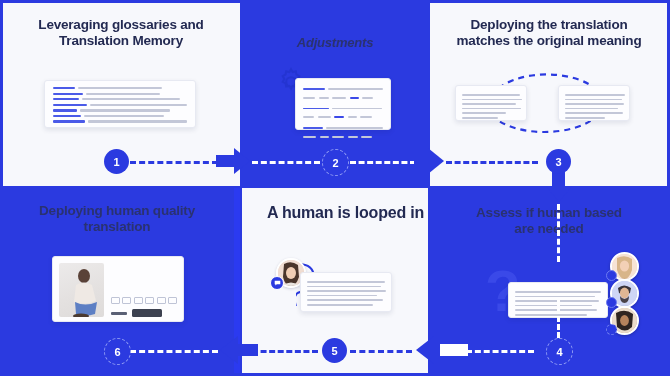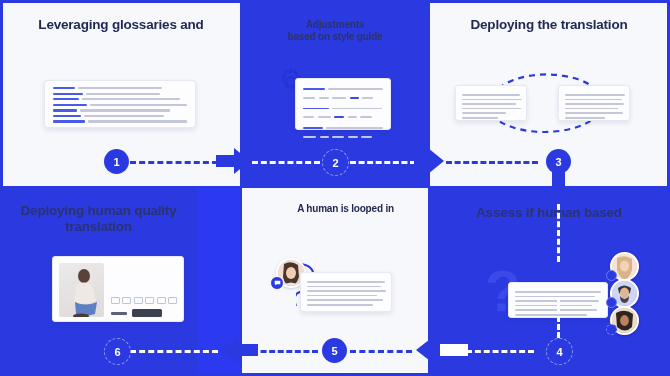--- a/index.html
+++ b/index.html
@@ -11,38 +11,38 @@
   .board{position:relative;width:670px;height:376px;border-radius:31px;}
 
   
   .panel{position:absolute;box-sizing:border-box;overflow:hidden;}
   .p-light{background:#f7f8fc;}
   .p-blue{background:#2b3ae0;}
 
   .p1{left:0;top:0;width:242px;height:188px;}
   .p2{left:242px;top:0;width:186px;height:188px;}
   .p3{left:428px;top:0;width:242px;height:188px;}
-  .p6{left:0;top:188px;width:197px;height:188px;}
+  .p6{left:0;top:188px;width:234px;height:188px;}
   .p5{left:242px;top:188px;width:186px;height:188px;}
   .p4{left:428px;top:188px;width:242px;height:188px;}
 
   
   .gapline{position:absolute;background:#2b3ae0;}
 
   .title{
     position:absolute;left:0;right:0;text-align:center;
     font-weight:bold;line-height:1.22;letter-spacing:-.2px;
   }
   .t-dark{color:#232a52;}
   .t-ondark{color:#2a3270;}
   .t-1{top:17px;font-size:13.5px;}
-  .t-2{top:19px;font-size:10px;}
+  .t-2{top:35px;font-size:13px;font-style:italic;}
   .t-3{top:17px;font-size:13.5px;}
   .t-6{top:203px;font-size:13.5px;}
-  .t-5{top:203px;font-size:10px;margin-left:21px;}
+  .t-5{top:203px;font-size:16px;margin-left:21px;}
   .t-4{top:205px;font-size:13.5px;}
 
   
   .card{position:absolute;background:#fdfdff;border:1px solid #e7e9f2;border-radius:3px;
         box-shadow:0 2px 5px rgba(20,25,70,.10);box-sizing:border-box;}
   .ln{height:2px;border-radius:1px;background:#c3c7d8;margin:3px 0;}
   .ln.b{background:#4a5ae8;}
   .ln.sm{height:1.6px;}
 
   
@@ -112,20 +112,21 @@
   .bar.w{background:#fff;}
 </style>
 </head>
 <body>
 
 <div class="board">
 
   <div class="panel p1 p-light">
     <div class="title t-dark t-1">
       <span>Leveraging glossaries and</span><br>
+      <span>Translation Memory</span>
     </div>
   </div>
   <div class="card glossary">
     <div class="grow">
         <i class="gterm" style="width:22px"></i>
         <i class="gdef" style="width:84px"></i>
       </div>
     <div class="grow">
         <i class="gterm" style="width:30px"></i>
         <i class="gdef" style="width:74px"></i>
@@ -148,21 +149,20 @@
       </div>
     <div class="grow">
         <i class="gterm" style="width:32px"></i>
         <i class="gdef" style="width:104px"></i>
       </div>
   </div>
 
   <div class="panel p2 p-blue">
     <div class="title t-ondark t-2">
       <span>Adjustments</span><br>
-      <span>based on style guide</span>
     </div>
   </div>
   <svg class="gear" viewBox="0 0 24 24">
     <path fill="none" stroke="#2030c8" stroke-width="1.6" d="M12 8.4a3.6 3.6 0 100 7.2 3.6 3.6 0 000-7.2zM12 2.4l1.2 2.1 2.4-.5.5 2.4 2.1 1.2-1.2 2.1 1.2 2.1-2.1 1.2-.5 2.4-2.4-.5L12 17l-1.2-2.1-2.4.5-.5-2.4-2.1-1.2 1.2-2.1-1.2-2.1 2.1-1.2.5-2.4 2.4.5z"></path>
   </svg>
   <div class="card sgcard">
     <div class="qblock">
       <div class="qline">
           <i class="ln b sm" style="width:22px"></i>
           <i class="ln sm" style="width:56px"></i>
@@ -199,20 +199,21 @@
         <i class="opt" style="width:12px"></i>
           <i class="opt" style="width:10px"></i>
         <i class="opt" style="width:11px"></i>
       </div>
     </div>
   </div>
 
   <div class="panel p3 p-light">
     <div class="title t-dark t-3">
       <span>Deploying the translation</span><br>
+      <span>matches the original meaning</span>
     </div>
   </div>
   <svg class="loop" viewBox="0 0 190 74">
     <path d="M42 30 C 62 2, 128 2, 150 26" fill="none" stroke="#2b3ae0" stroke-width="2.2" stroke-dasharray="6 5"></path>
     <rect x="146" y="21" width="7" height="7" fill="#2b3ae0" transform="rotate(35 149 24)"></rect>
     <path d="M150 48 C 128 72, 62 72, 42 48" fill="none" stroke="#2b3ae0" stroke-width="2.2" stroke-dasharray="6 5"></path>
     <rect x="39" y="44" width="7" height="7" fill="#2b3ae0" transform="rotate(35 42 47)"></rect>
   </svg>
   <div class="card tc l">
     <div class="ln sm" style="width:58px"></div>
@@ -294,20 +295,21 @@
       <div class="ln sm" style="width:74px"></div>
     <div class="ln sm" style="width:79px"></div>
       <div class="ln sm" style="width:70px"></div>
     <div class="ln sm" style="width:76px"></div>
       <div class="ln sm" style="width:66px"></div>
   </div>
 
   <div class="panel p4 p-blue">
     <div class="title t-ondark t-4" style="top:17px">
       <span>Assess if human based</span><br>
+      <span>are needed</span>
     </div>
   </div>
   <div class="qmark">?</div>
   <div class="card acard">
     <div class="ln sm" style="width:86px"></div>
       <div class="ln sm" style="width:80px"></div>
     <div class="ln sm" style="width:84px"></div>
       <div class="ln sm" style="width:77px"></div>
     <div class="ln sm" style="width:82px"></div>
       <div class="ln sm" style="width:72px"></div>

